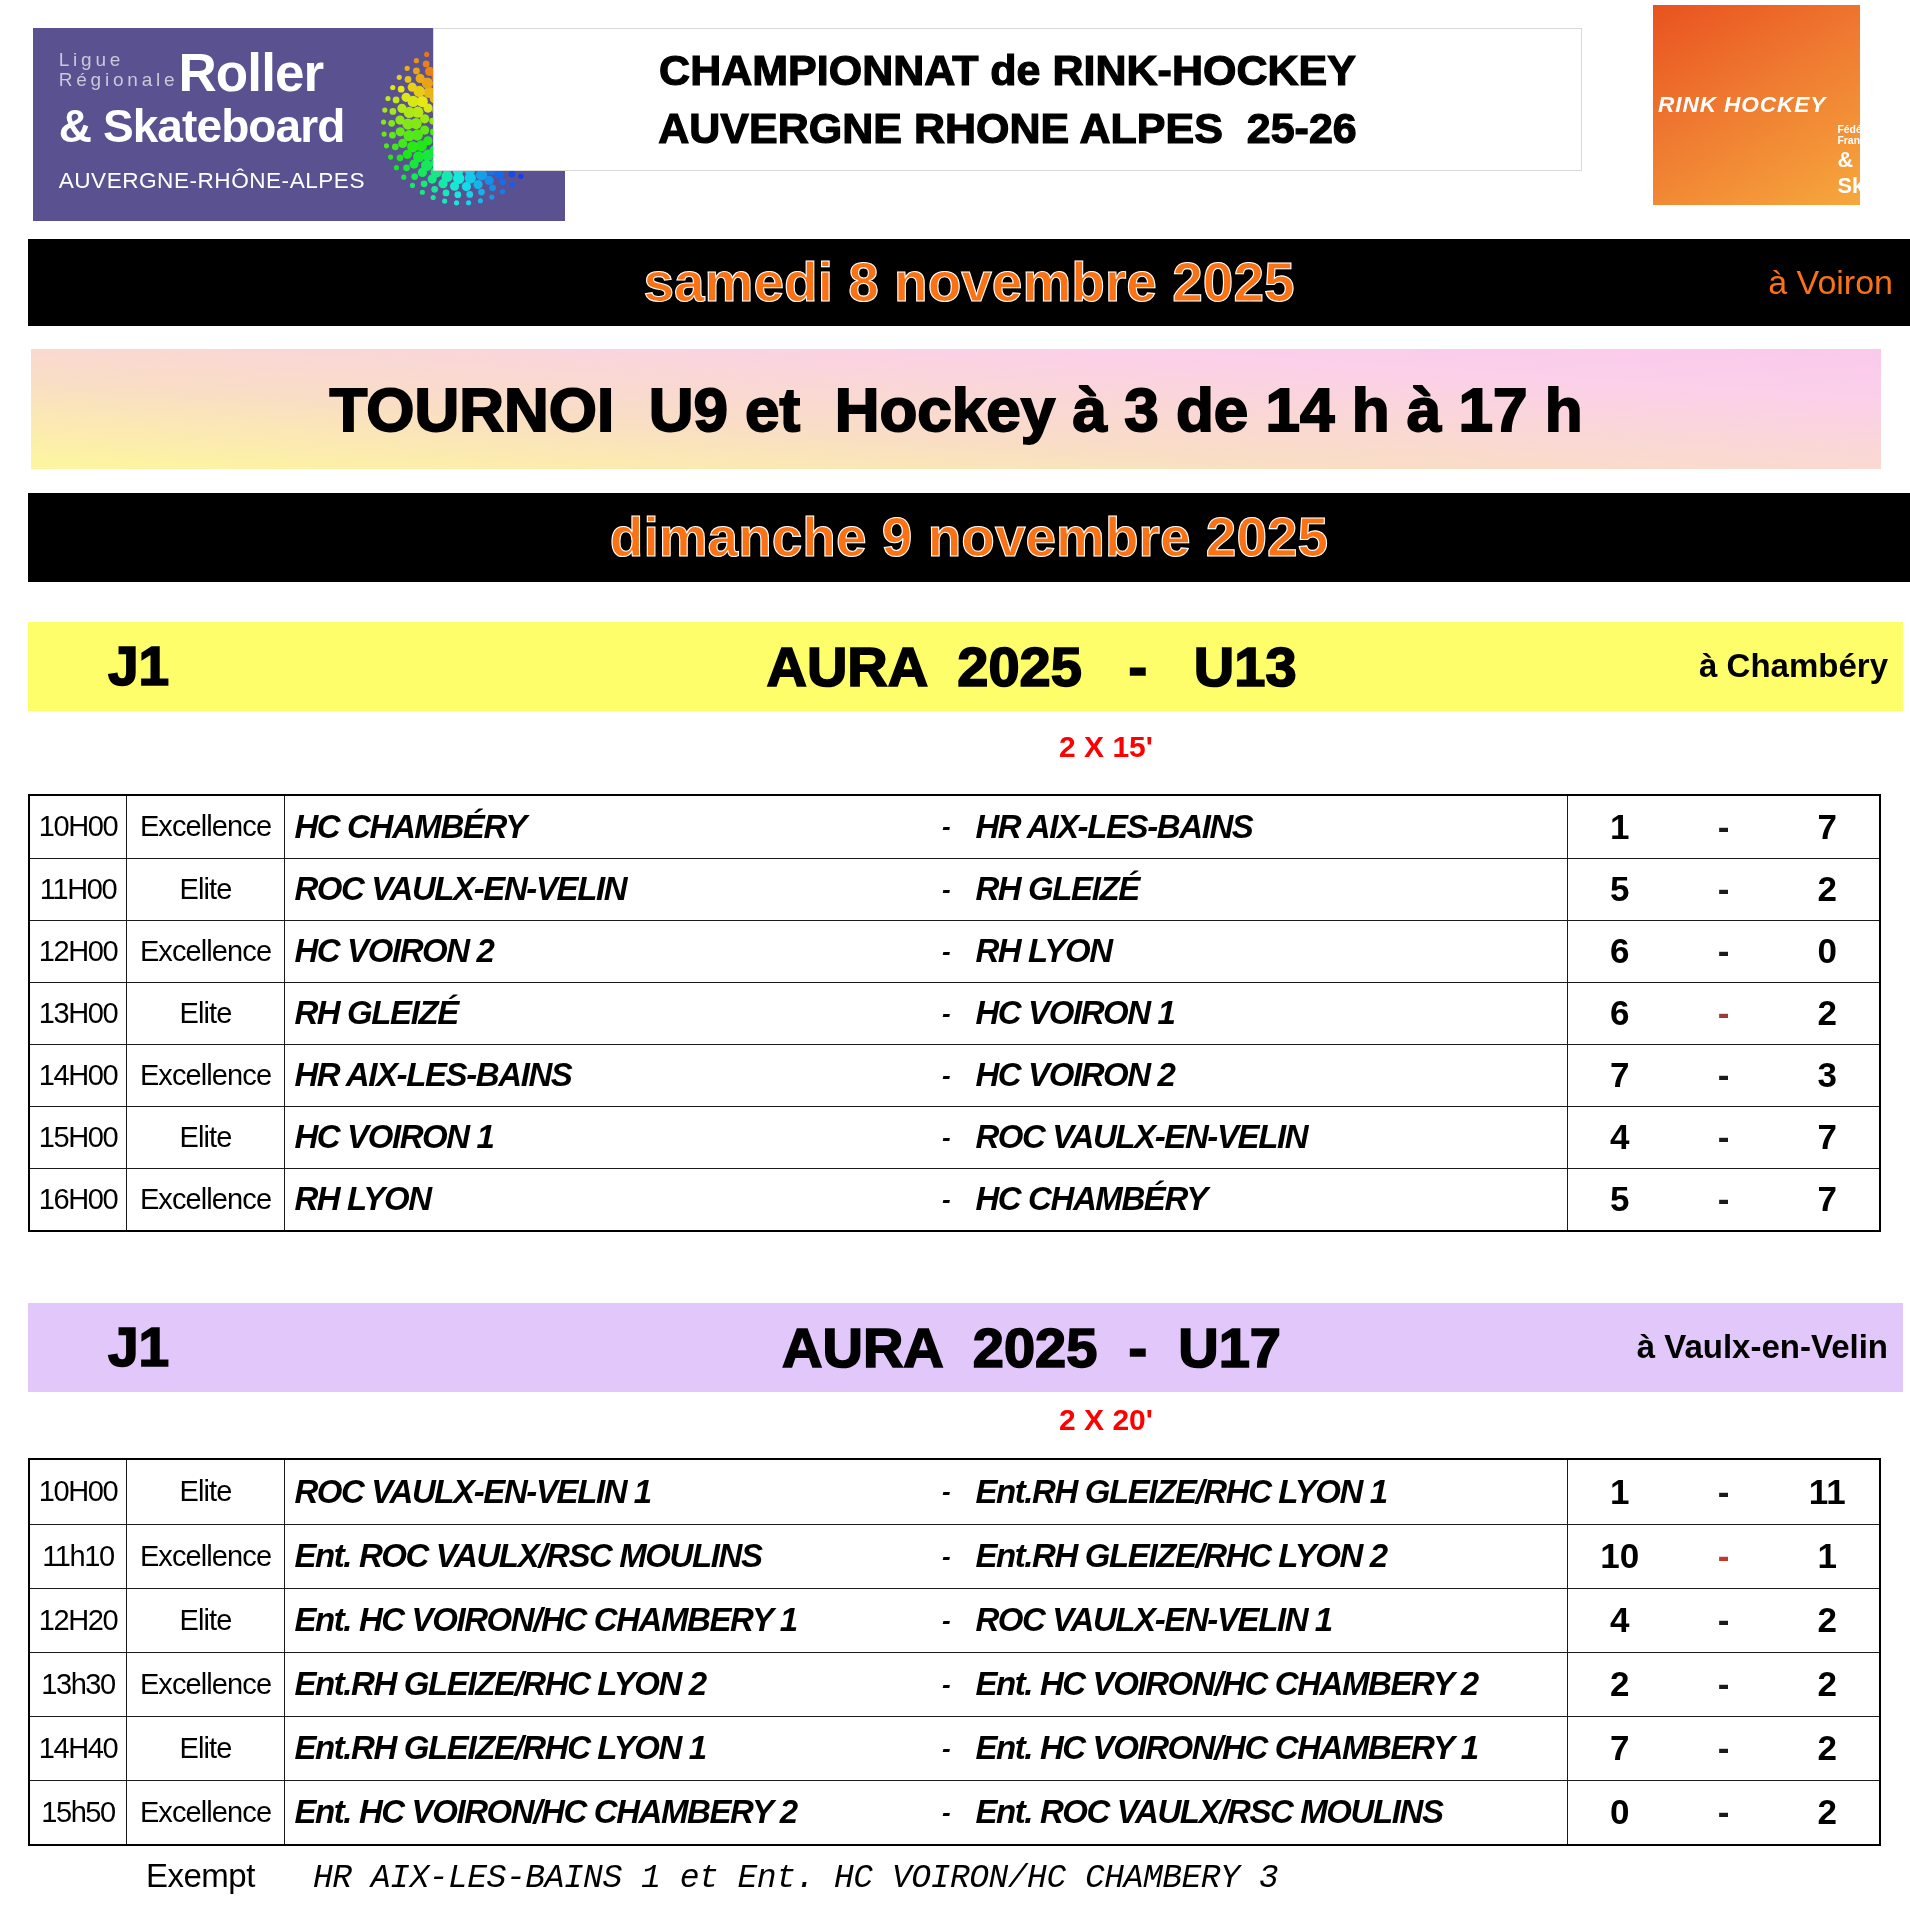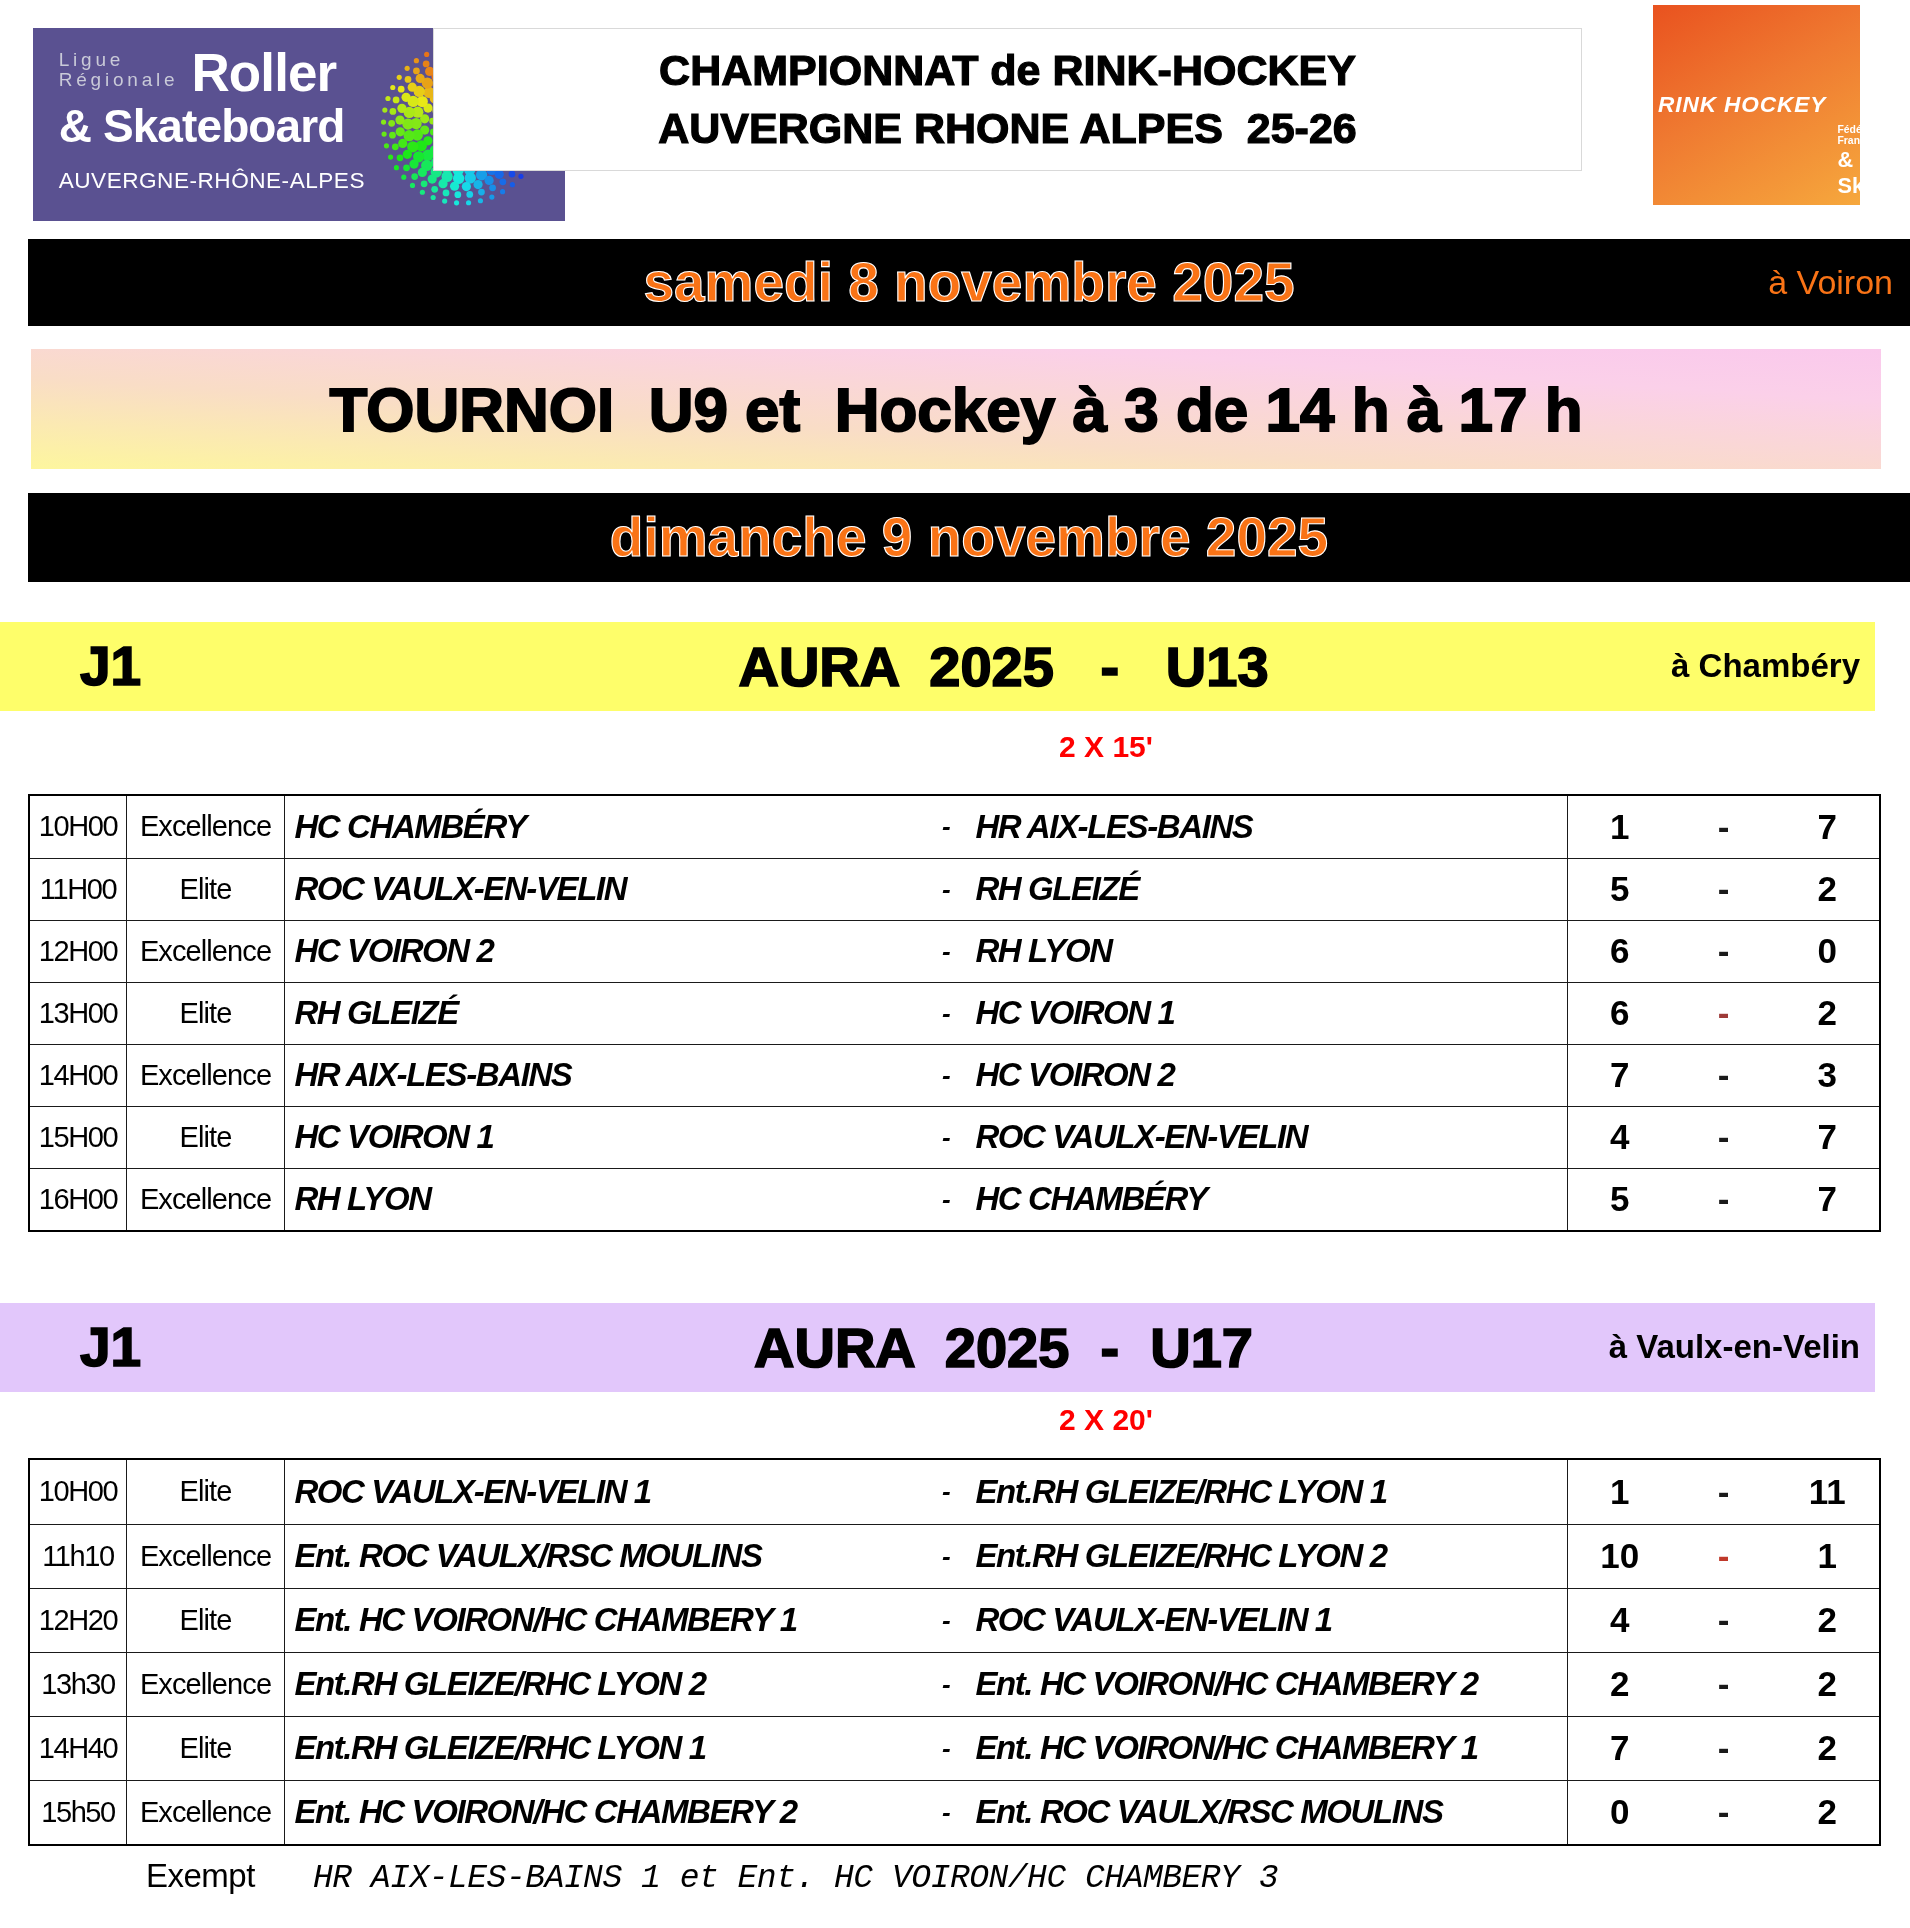--- a/index.html
+++ b/index.html
@@ -5,21 +5,21 @@
   * { box-sizing: border-box; }
   body { margin:0; width:1911px; height:1928px; background:#fff;
          font-family:"Liberation Sans", sans-serif; color:#000; overflow:hidden; }
   .page { position:relative; width:1911px; height:1928px; }
 
   
   .header { position:relative; margin:23.5px 28px 0 28px; height:200px; }
   .logo-left { position:absolute; left:4.7px; top:4.7px; width:532px; height:193px;
                background:#5a5191; color:#fff; overflow:hidden; }
   .ll-text { position:absolute; left:26px; top:21px; }
-  .ll-row { display:flex; align-items:flex-end; gap:13px; }
+  .ll-row { display:flex; align-items:flex-end; }
   .ll-small { color:#c9cad8; font-size:19px; line-height:1.1; letter-spacing:3.8px; padding-bottom:5.6px; }
   .ll-roller { font-size:53px; font-weight:bold; line-height:0.9; letter-spacing:-0.9px; }
   .ll-skate { font-size:46px; font-weight:bold; letter-spacing:-0.9px; margin-top:1.9px; }
   .ll-region { font-size:22.6px; margin-top:15px; letter-spacing:0.5px; }
   .ll-spiral { position:absolute; right:1.9px; top:0; }
 
   .title-box { position:absolute; left:405px; top:4.7px; width:1149px; height:143px;
                border:0.9px solid #d9d9d9; background:#fff; display:flex; flex-direction:column;
                justify-content:center; align-items:center; gap:9.4px; }
   .title-line { font-size:43px; font-weight:bold; -webkit-text-stroke:1.2px #000;
@@ -42,21 +42,21 @@
   .black-bar.second { margin-top:23.5px; height:89px; }
   .bb-date { font-size:55px; font-weight:bold; -webkit-text-stroke:1.1px #fff; white-space:pre; }
   .bb-loc { position:absolute; right:17px; top:50%; transform:translateY(-50%);
             font-size:34px; font-weight:normal; }
 
   .grad-bar { margin:23.5px 0 0 31px; width:1850px; height:120px;
               background:linear-gradient(to top right,#fdf69e 0%,#f9ddc6 38%,#fbd0e9 78%,#fac9ec 100%);
               display:flex; align-items:center; justify-content:center; }
   .grad-text { font-size:62px; font-weight:bold; -webkit-text-stroke:1.9px #000; white-space:pre; }
 
-  .sec-bar { position:relative; width:1875px; height:89px;
+  .sec-bar { position:relative; margin-left:28px; width:1875px; height:89px;
              display:flex; align-items:center; }
   .sec-bar.u13 { margin-top:40px; }
   .sec-bar.u17 { margin-top:71px; }
   .sec-round { padding-left:80px; font-size:55px; font-weight:bold; -webkit-text-stroke:1.7px #000; }
   .sec-title { position:absolute; left:50%; transform:translateX(calc(-50% + 66px));
                font-size:56px; font-weight:bold; -webkit-text-stroke:1.7px #000; white-space:pre; }
   .sec-loc { position:absolute; right:15px; top:50%; transform:translateY(-50%);
              font-size:33px; font-weight:bold; }
 
   .duration { width:1882px; margin-left:28px; text-align:center; font-size:30px; font-weight:bold;

